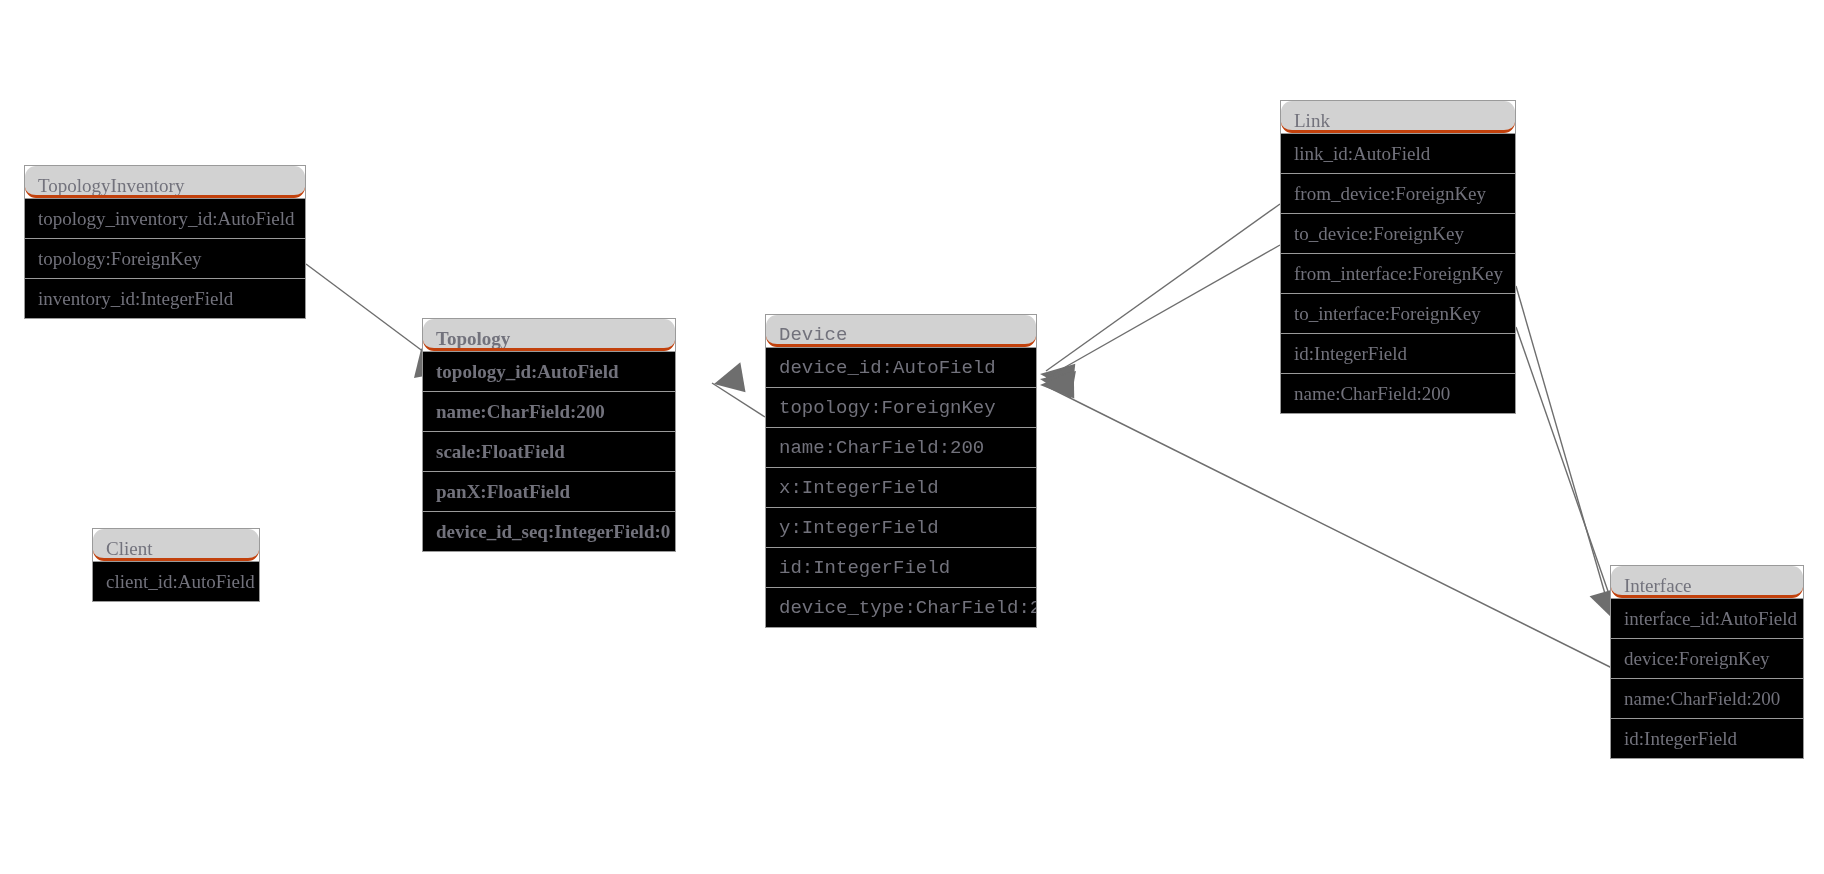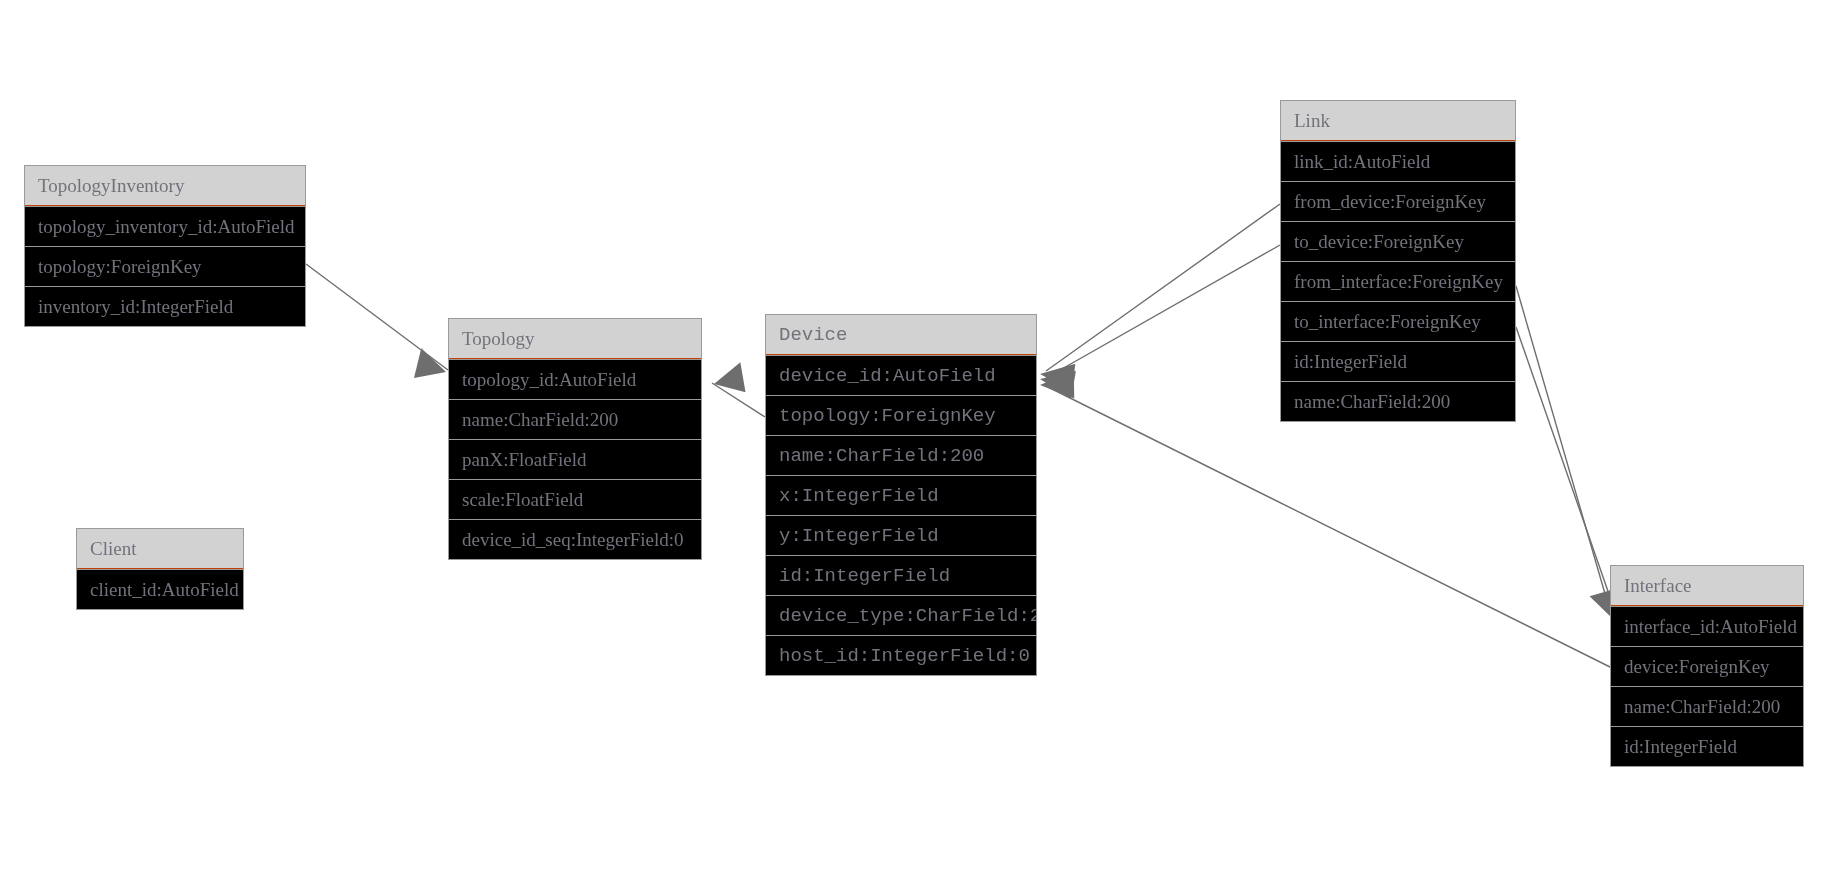--- a/index.html
+++ b/index.html
@@ -26,28 +26,29 @@
   .entity {
     position: absolute;
     box-sizing: border-box;
     background: #ffffff;
     border: 1px solid #9a9a9a;
     z-index: 2;
   }
   .entity-header {
     box-sizing: border-box;
     background: #d2d2d2;
-    border-bottom: 1px solid #c2410c;
+    border-bottom: 3px solid #c2410c;
     color: #72727c;
     font-size: 19px;
     line-height: 40px;
-    height: 40px;
+    height: 32px;
     padding: 0 0 0 13px;
     white-space: nowrap;
     overflow: hidden;
+    border-radius: 11px;
   }
   .entity-row {
     box-sizing: border-box;
     border-top: 1px solid #9a9a9a;
     color: #72727c;
     font-size: 19px;
     line-height: 40px;
     height: 40px;
     padding: 0 12px 0 13px;
     white-space: nowrap;
@@ -101,44 +102,43 @@
     </g>
   </svg>
 
   <div class="entity" style="left:24px; top:165px; width:282px;">
     <div class="entity-header">TopologyInventory</div>
     <div class="entity-row">topology_inventory_id:AutoField</div>
     <div class="entity-row">topology:ForeignKey</div>
     <div class="entity-row">inventory_id:IntegerField</div>
   </div>
 
-  <div class="entity" style="left:76px; top:528px; width:168px;">
+  <div class="entity" style="left:92px; top:528px; width:168px;">
     <div class="entity-header">Client</div>
     <div class="entity-row">client_id:AutoField</div>
   </div>
 
-  <div class="entity" style="left:448px; top:318px; width:254px;">
+  <div class="entity" style="left:422px; top:318px; width:254px;font-weight:bold;">
     <div class="entity-header">Topology</div>
     <div class="entity-row">topology_id:AutoField</div>
     <div class="entity-row">name:CharField:200</div>
+    <div class="entity-row">scale:FloatField</div>
     <div class="entity-row">panX:FloatField</div>
-    <div class="entity-row">scale:FloatField</div>
     <div class="entity-row">device_id_seq:IntegerField:0</div>
   </div>
 
   <div class="entity" style="left:765px; top:314px; width:272px;font-family:Liberation Mono, monospace;">
     <div class="entity-header">Device</div>
     <div class="entity-row">device_id:AutoField</div>
     <div class="entity-row">topology:ForeignKey</div>
     <div class="entity-row">name:CharField:200</div>
     <div class="entity-row">x:IntegerField</div>
     <div class="entity-row">y:IntegerField</div>
     <div class="entity-row">id:IntegerField</div>
     <div class="entity-row">device_type:CharField:200</div>
-    <div class="entity-row">host_id:IntegerField:0</div>
   </div>
 
   <div class="entity" style="left:1280px; top:100px; width:236px;">
     <div class="entity-header">Link</div>
     <div class="entity-row">link_id:AutoField</div>
     <div class="entity-row">from_device:ForeignKey</div>
     <div class="entity-row">to_device:ForeignKey</div>
     <div class="entity-row">from_interface:ForeignKey</div>
     <div class="entity-row">to_interface:ForeignKey</div>
     <div class="entity-row">id:IntegerField</div>

